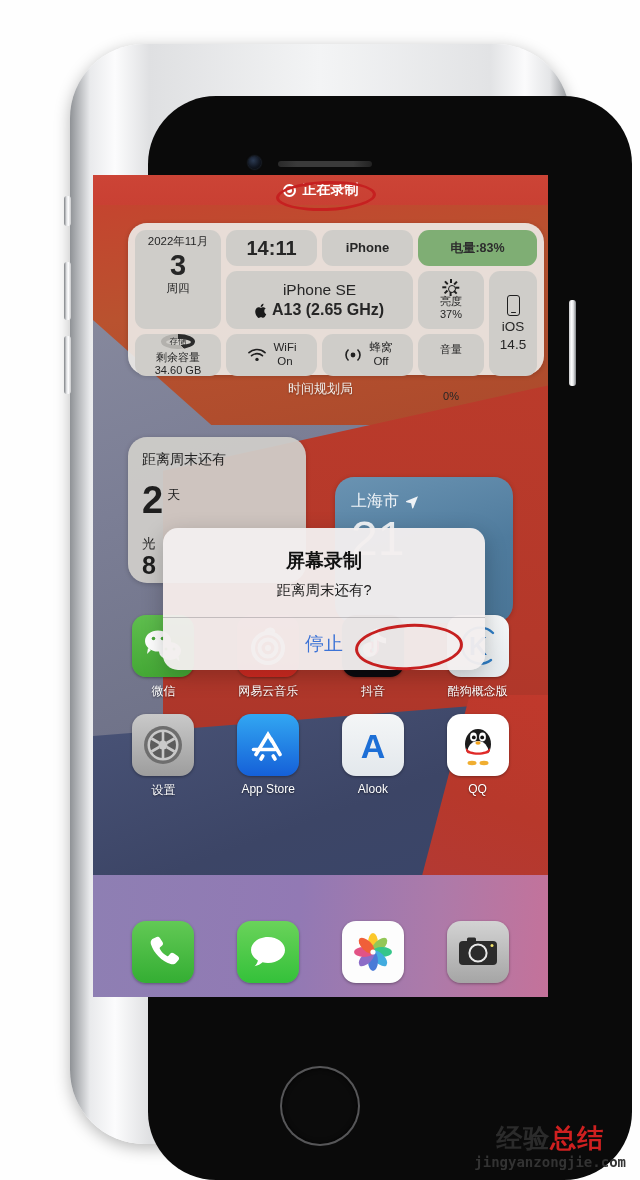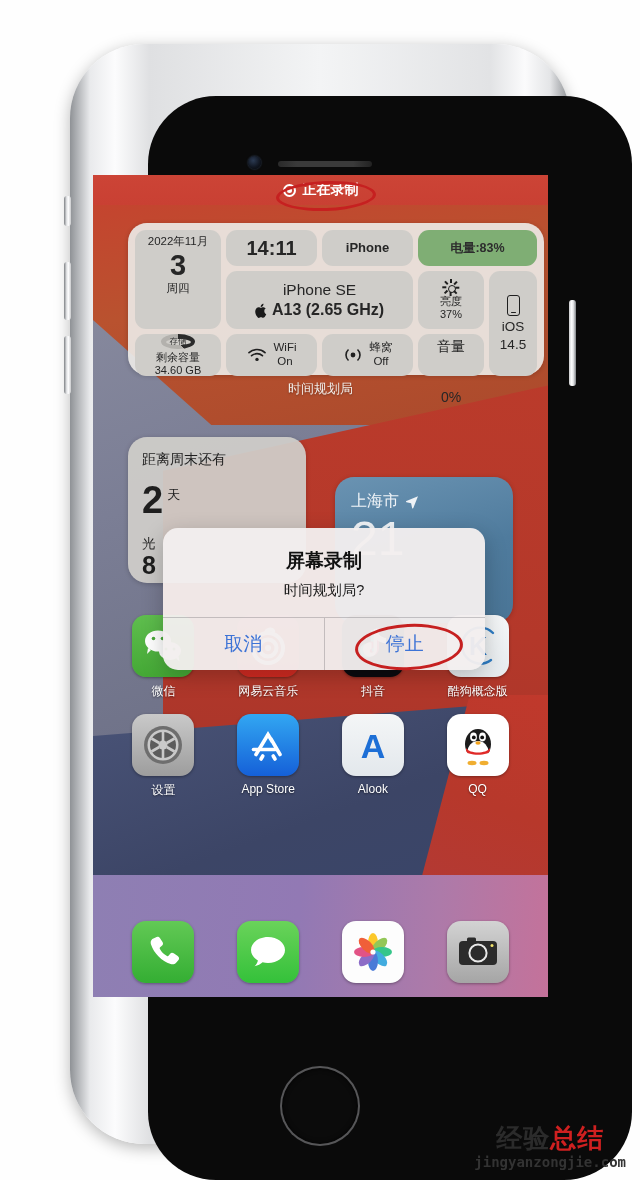--- a/index.html
+++ b/index.html
@@ -123,21 +123,21 @@
   .c-name  { grid-column:3; grid-row:1; font-size:13px; font-weight:700; }
   .c-batt  { grid-column:4/6; grid-row:1; background:#7fae74; font-size:12.5px; font-weight:700; color:#2d2d2d; }
   .c-model { grid-column:2/4; grid-row:2; gap:3px; }
   .c-model .m1 { font-size:15.5px; }
   .c-model .m2 { font-size:16px; font-weight:700; display:flex; align-items:center; gap:4px; }
   .c-bright{ grid-column:4; grid-row:2; font-size:11px; }
   .c-ios   { grid-column:5; grid-row:2/4; font-size:13.5px; gap:3px; }
   .c-store { grid-column:1; grid-row:3; font-size:11px; }
   .c-wifi  { grid-column:2; grid-row:3; flex-direction:row; gap:7px; font-size:11.5px; }
   .c-cell  { grid-column:3; grid-row:3; flex-direction:row; gap:7px; font-size:11.5px; }
-  .c-vol   { grid-column:4; grid-row:3; font-size:14px;gap:35px; }
+  .c-vol   { grid-column:4; grid-row:3; font-size:11px;gap:35px; }
   .stack { display:flex; flex-direction:column; align-items:center; line-height:1.18; }
   .sun { width:15px; height:15px; position:relative; }
   .sun::before { content:""; position:absolute; left:4.5px; top:4.5px; width:6px; height:6px;
      border-radius:50%; border:1.6px solid #1f1f1f; }
   .sun i { position:absolute; left:50%; top:-1px; width:1.6px; height:3.5px; background:#1f1f1f;
      transform-origin: 0.8px 8.5px; margin-left:-0.8px; }
   .widget-label {
     position:absolute; left:0; top:205px; width:100%; text-align:center;
     color:#f2ece8; font-size:13px; text-shadow:0 1px 2px rgba(0,0,0,.35);
   }
@@ -503,24 +503,23 @@
           <rect x="10" y="3.5" width="9" height="4.5" rx="1.5" fill="#2b2b2b"></rect>
           <circle cx="21" cy="19" r="8.6" fill="#2b2b2b" stroke="#e8e8e8" stroke-width="2"></circle>
           <circle cx="35" cy="11.5" r="1.5" fill="#f2e36a"></circle>
         </svg>
       </div>
     </div>
 
     <div class="alert">
       <div class="alert-body">
         <div class="alert-title">屏幕录制</div>
-        <div class="alert-msg">时间规划局?</div>
+        <div class="alert-msg">距离周末还有?</div>
       </div>
       <div class="alert-actions">
-        <div class="alert-btn">取消</div>
         <div class="alert-btn">停止</div>
       </div>
     </div>
 
   </div>
 
   <div class="annot annot-rec"></div>
   <div class="annot annot-stop"></div>
 
   <div class="watermark">

